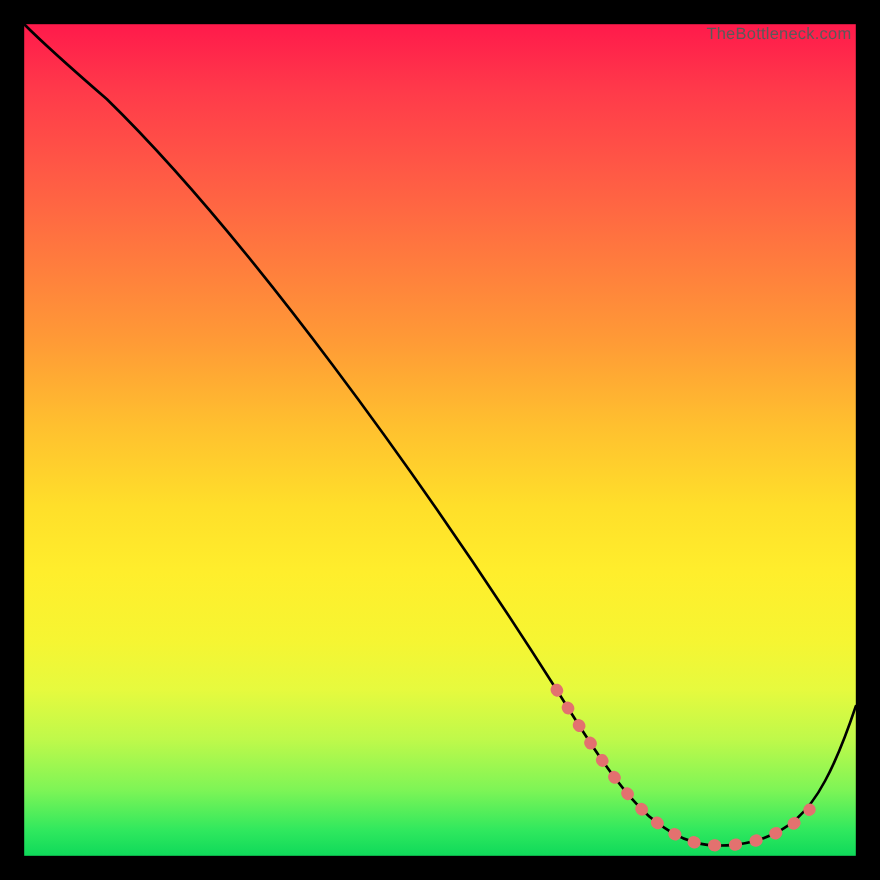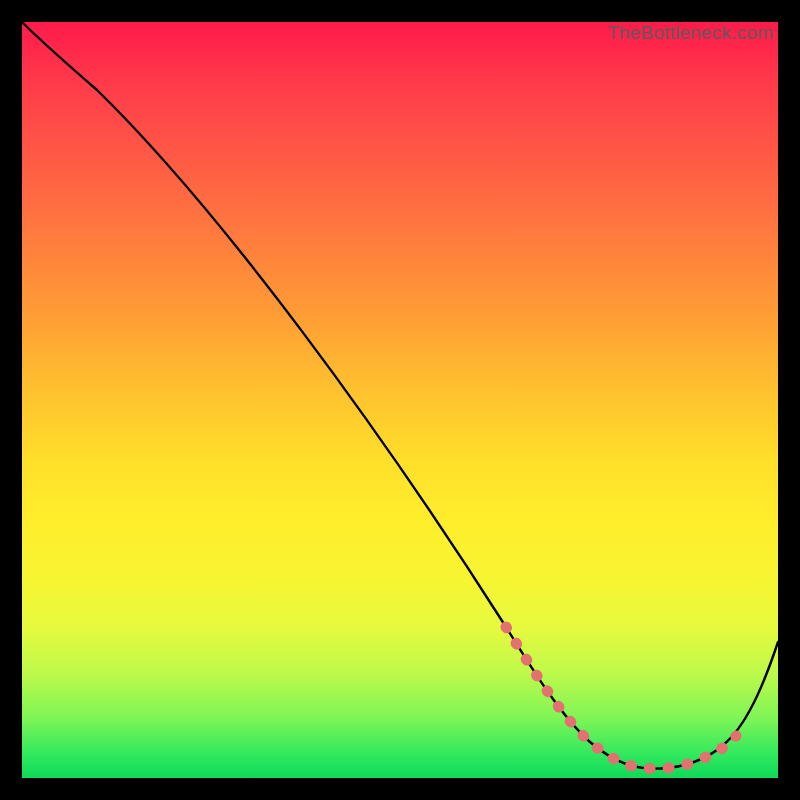--- a/index.html
+++ b/index.html
@@ -48,21 +48,21 @@
     top: 0;
     width: 756px;
     height: 756px;
     overflow: visible;
   }
   .watermark {
     position: absolute;
     right: 4px;
     top: 0px;
     color: #5a5a5a;
-    font-size: 19px;
+    font-size: 15px;
     font-weight: 500;
     letter-spacing: 0.2px;
     pointer-events: none;
   }
 </style>
 </head>
 <body>
 
 <div class="stage">
 

